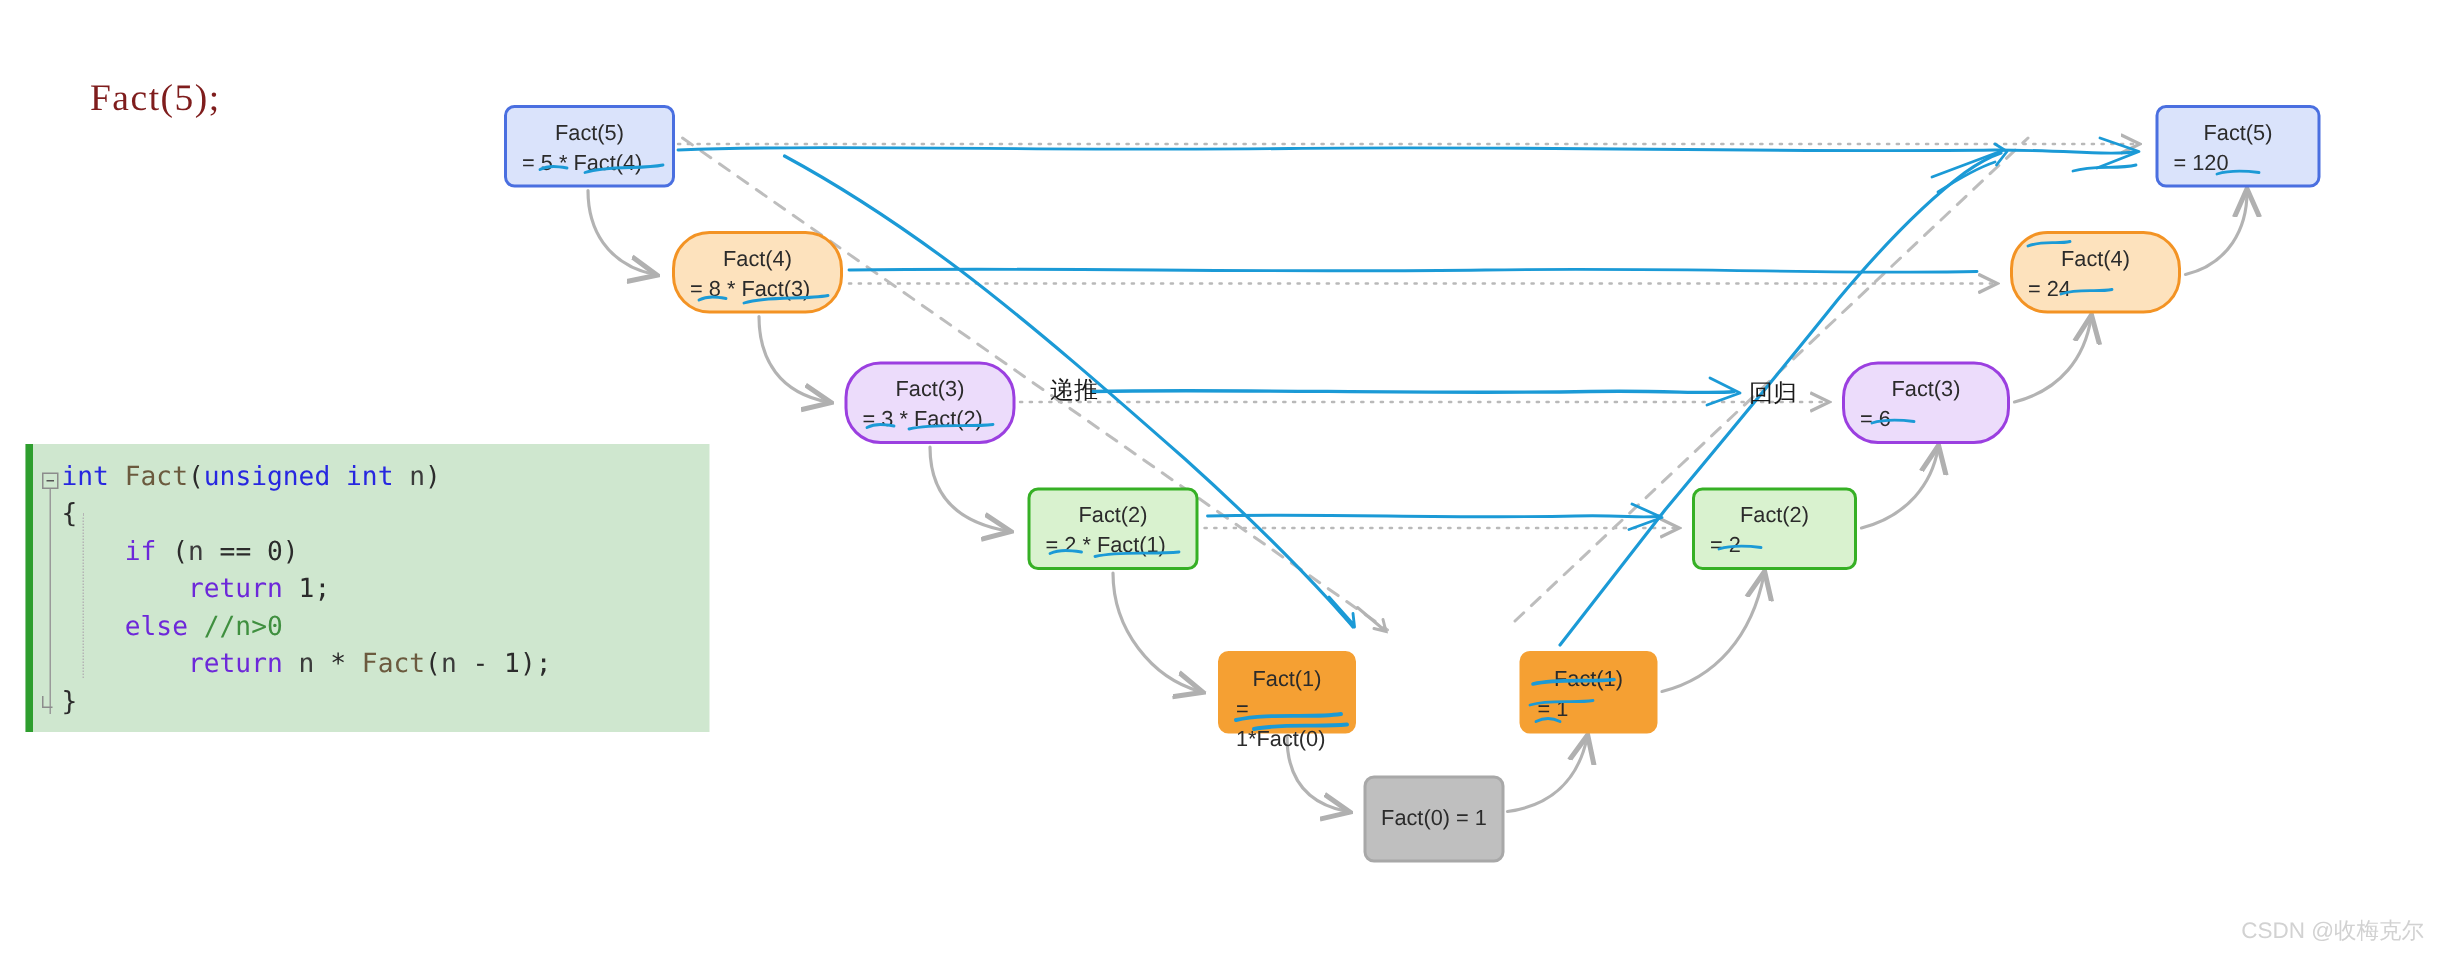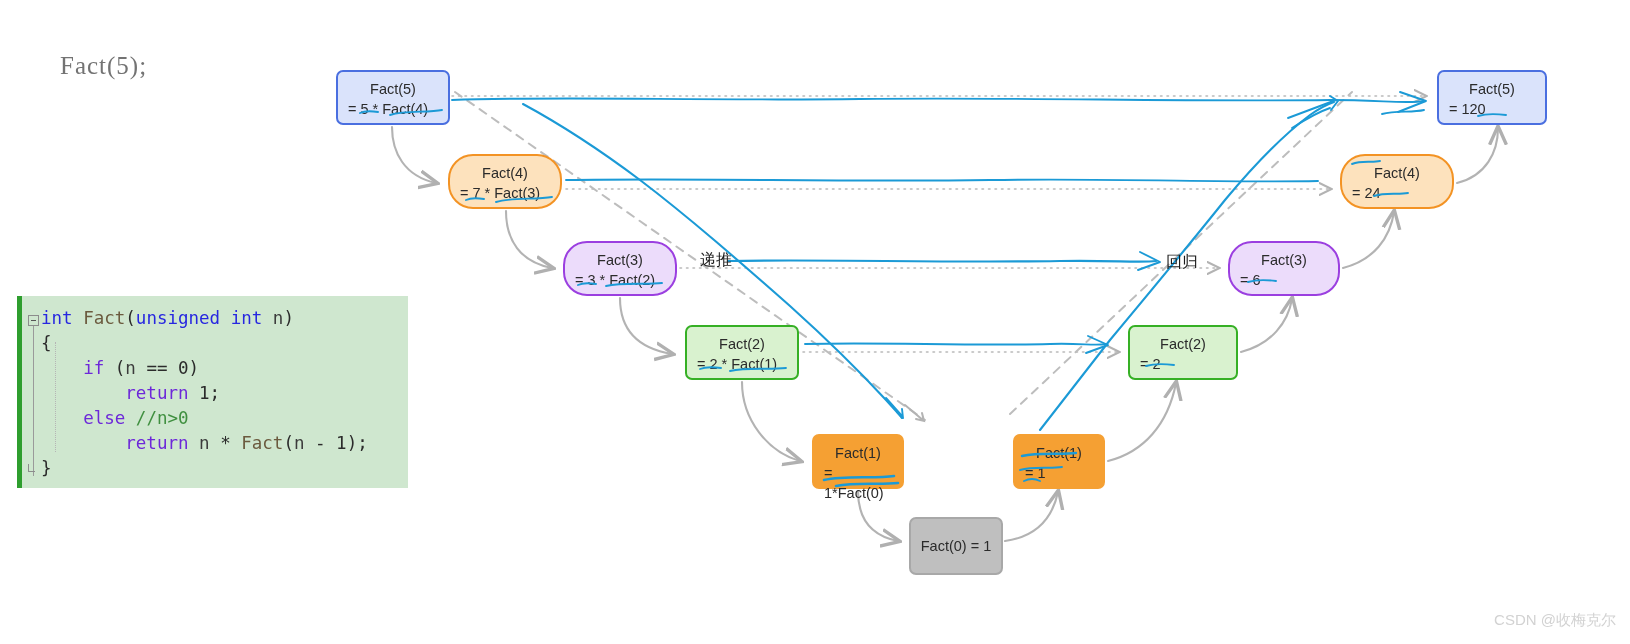--- a/index.html
+++ b/index.html
@@ -10,27 +10,27 @@
     position:relative;
     overflow:hidden;
   }
   #stage{position:absolute;left:0;top:0;width:1630px;height:644px;}
 
   
   .call-title{
     position:absolute;left:60px;top:52px;
     font-family:"Liberation Serif","DejaVu Serif",serif;
     font-size:25px;letter-spacing:1px;
-    color:#737373;white-space:nowrap;
+    color:#7f1d1d;white-space:nowrap;
   }
 
   
   .code-block{
     position:absolute;left:17px;top:296px;
-    width:391px;height:192px;
+    width:456px;height:192px;
     background:#cfe7cf;
     box-sizing:border-box;
   }
   .code-gutter-green{
     position:absolute;left:0;top:0;width:5px;height:100%;
     background:#2e9e2e;
   }
   .code-gutter-line{
     position:absolute;left:16px;top:22px;width:1px;height:158px;
     background:#9a9a9a;
@@ -159,21 +159,21 @@
 
   <div class="nodes-layer">
 
     <div class="node n-blue" style="left:336px;top:70px;width:114px;height:55px;">
       <span class="l1">Fact(5)</span>
       <span class="l2">= 5 * Fact(4)</span>
     </div>
 
     <div class="node n-orange" style="left:448px;top:154px;width:114px;height:55px;">
       <span class="l1">Fact(4)</span>
-      <span class="l2">= 7 * Fact(3)</span>
+      <span class="l2">= 8 * Fact(3)</span>
     </div>
 
     <div class="node n-purple" style="left:563px;top:241px;width:114px;height:55px;">
       <span class="l1">Fact(3)</span>
       <span class="l2">= 3 * Fact(2)</span>
     </div>
 
     <div class="node n-green" style="left:685px;top:325px;width:114px;height:55px;">
       <span class="l1">Fact(2)</span>
       <span class="l2">= 2 * Fact(1)</span>

